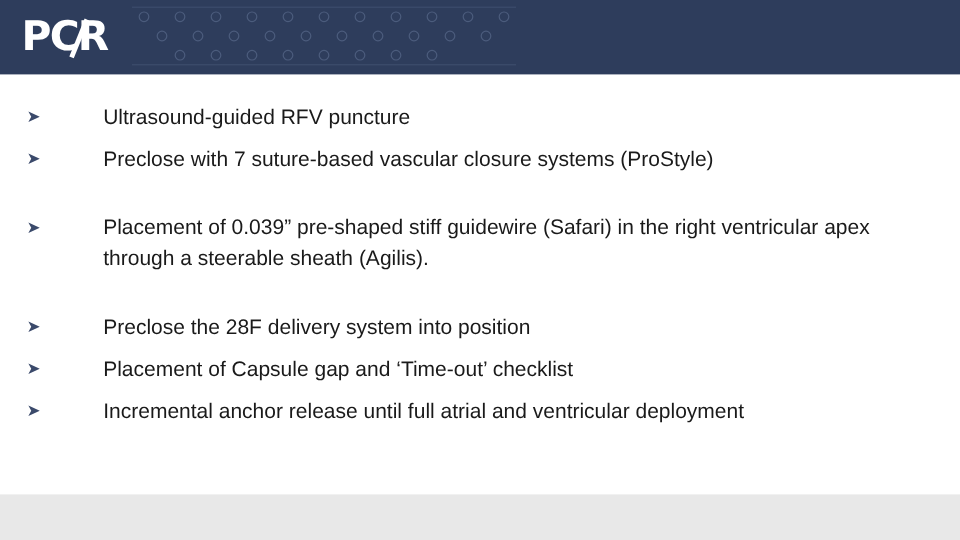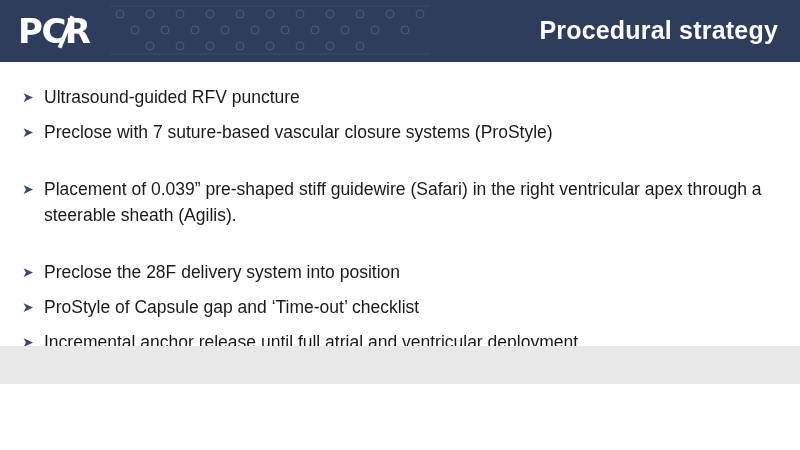--- a/index.html
+++ b/index.html
@@ -9,21 +9,21 @@
   body {
     width: 800px;
     height: 450px;
     background: #ffffff;
     font-family: "Liberation Sans", sans-serif;
     overflow: hidden;
   }
   .slide {
     position: relative;
     width: 800px;
-    height: 384px;
+    height: 450px;
     background: #ffffff;
     box-sizing: border-box;
   }
   
   .header {
     position: absolute;
     left: 0;
     top: 0;
     width: 800px;
     height: 62px;
@@ -102,20 +102,21 @@
   .bullet .arrow {
     position: absolute;
     left: 6px;
     top: 0;
     color: #3b4a6b;
     font-size: 14px;
     line-height: 26px;
   }
   .bullet-text {
     display: block;
+    margin-left: 42px;
   }
   .spacer-md { height: 22px; }
   
   .footer {
     position: absolute;
     left: 0;
     bottom: 0;
     width: 800px;
     height: 38px;
     background: #e8e8e8;
@@ -160,21 +161,20 @@
           <circle cx="360" cy="46" r="4"></circle>
         <path d="M110 6 L430 6 M110 54 L430 54" stroke-width="0.5"></path>
       </g>
     </svg>
 
     <div class="logo">
       <span class="logo-text">PCR</span>
       <span class="logo-slash"></span>
     </div>
 
-    <div class="header-title">Procedural strategy</div>
   </div>
 
   <div class="content">
 
     <div class="bullet-group">
       <div class="bullet">
         <span class="arrow">➤</span>
         <span class="bullet-text">Ultrasound-guided RFV puncture</span>
       </div>
       <div class="bullet">
@@ -194,21 +194,21 @@
 
     <div class="spacer-md"></div>
 
     <div class="bullet-group">
       <div class="bullet">
         <span class="arrow">➤</span>
         <span class="bullet-text">Preclose the 28F delivery system into position</span>
       </div>
       <div class="bullet">
         <span class="arrow">➤</span>
-        <span class="bullet-text">ProStyle of Capsule gap and ‘Time-out’ checklist</span>
+        <span class="bullet-text">Placement of Capsule gap and ‘Time-out’ checklist</span>
       </div>
       <div class="bullet">
         <span class="arrow">➤</span>
         <span class="bullet-text">Incremental anchor release until full atrial and ventricular deployment</span>
       </div>
     </div>
 
   </div>
 
   <div class="footer"></div>

